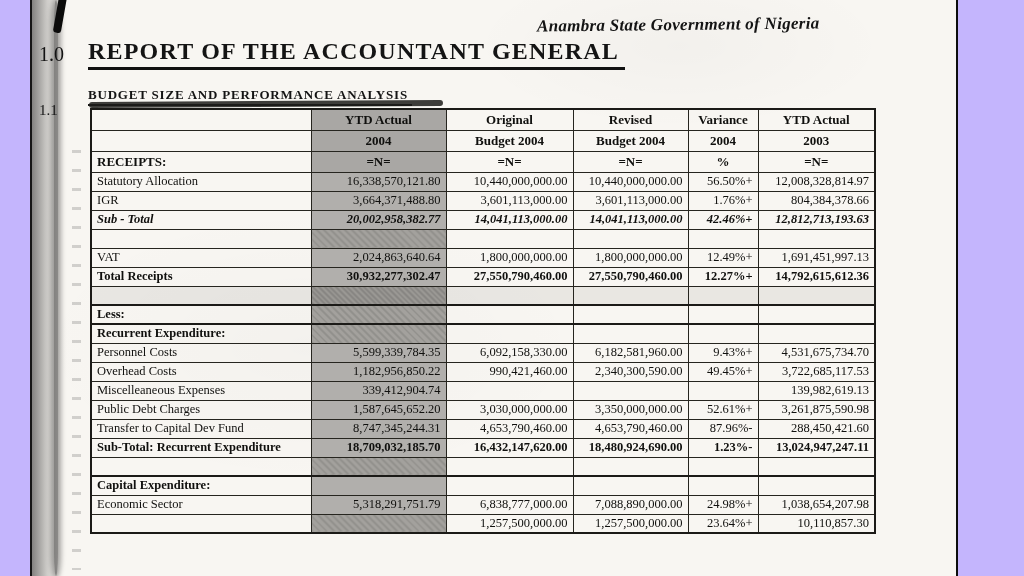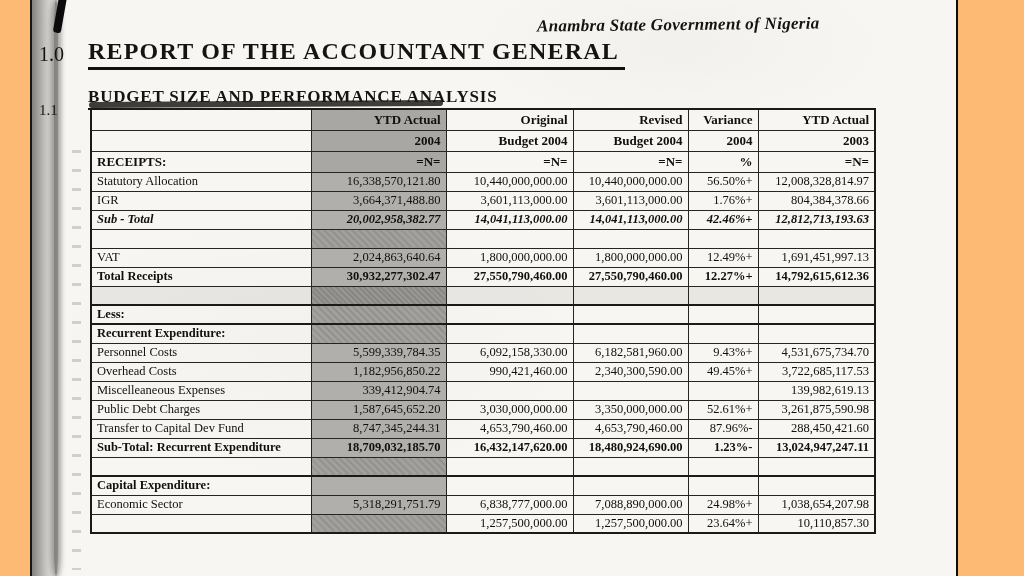--- a/index.html
+++ b/index.html
@@ -1,18 +1,18 @@
 <!DOCTYPE html>
 <html><head>
 <meta charset="utf-8">
 <style>
   * { margin:0; padding:0; box-sizing:border-box; }
   html,body { width:1024px; height:576px; overflow:hidden; background:#363636;
     font-family:"Liberation Serif", serif; }
-  #stage { position:relative; width:1024px; height:576px; background:#fdba74; overflow:hidden; }
+  #stage { position:relative; width:1024px; height:576px; background:#c4b5fd; overflow:hidden; }
 
   
   #page { position:absolute; left:30px; top:0; width:928px; height:576px;
     background:#f8f6f2;
     background-image:
       radial-gradient(ellipse 300px 120px at 70% 8%, rgba(0,0,0,0.025), transparent 70%),
       radial-gradient(ellipse 400px 200px at 30% 60%, rgba(0,0,0,0.02), transparent 70%);
     border-left:2px solid #161616; border-right:2px solid #0d0d0d; color:#141414; }
 
   
@@ -28,35 +28,35 @@
   .margin-dashes { position:absolute; left:40px; top:150px; width:9px; height:420px;
     background:repeating-linear-gradient(to bottom, rgba(70,70,70,0.22) 0 3px, transparent 3px 19px); }
 
   
   .letterhead { position:absolute; left:505px; top:15px; font-size:17px; font-style:italic;
     font-weight:bold; letter-spacing:0.3px; transform:rotate(-0.6deg); }
   .sec-num { position:absolute; left:7px; top:43px; font-size:20px; }
   .doc-title { position:absolute; left:56px; top:38px; font-size:24px; font-weight:bold;
     letter-spacing:1.2px; border-bottom:3px solid #111; padding:0 6px 2px 0; }
   .subsec-num { position:absolute; left:7px; top:89px; font-size:15px;margin-top:13px; }
-  .doc-subtitle { position:absolute; left:56px; top:87px; font-size:17px; font-weight:bold;
+  .doc-subtitle { position:absolute; left:56px; top:87px; font-size:13px; font-weight:bold;
     letter-spacing:0.8px; border-bottom:2px solid #151515; padding:0 4px 1px 0; }
   
   .smear { position:absolute; left:57px; top:101px; width:354px; height:6px;
     background:#1d1c1a; opacity:0.85; border-radius:3px; transform:rotate(-0.35deg); }
 
   
   #budget-table { position:absolute; left:58px; top:108px; width:784px;
     border-collapse:collapse; table-layout:fixed; font-size:12.5px; color:#10100e; }
   #budget-table th, #budget-table td { border:1px solid #26251f; overflow:hidden;
     white-space:nowrap; padding:0 5px; }
   #budget-table { border:2px solid #1b1a17; }
   thead tr { height:21px; }
   tbody tr { height:19px; }
-  thead th { font-weight:bold; font-size:13px; text-align:right; padding:0 2px; }
+  thead th { font-weight:bold; font-size:13px; text-align:center; padding:0 2px; }
   thead tr.hdr-last th { border-bottom:2px solid #1b1a17; }
   th.h-label { text-align:left; padding-left:6px; }
   .c-label { text-align:left; padding-left:6px;margin-top:32px; }
   .c-num { text-align:right; padding-right:5px; }
   .gray { background:#b1afac; }
   thead .gray { background:#a9a7a4; }
   tr.textured td.gray { background:#a3a19d;
     background-image:repeating-linear-gradient(45deg, rgba(0,0,0,0.10) 0 2px, transparent 2px 5px); }
   tr.wash td { background-color:rgba(40,38,34,0.07); }
   tr.wash td.gray { background-color:#9b9995;

